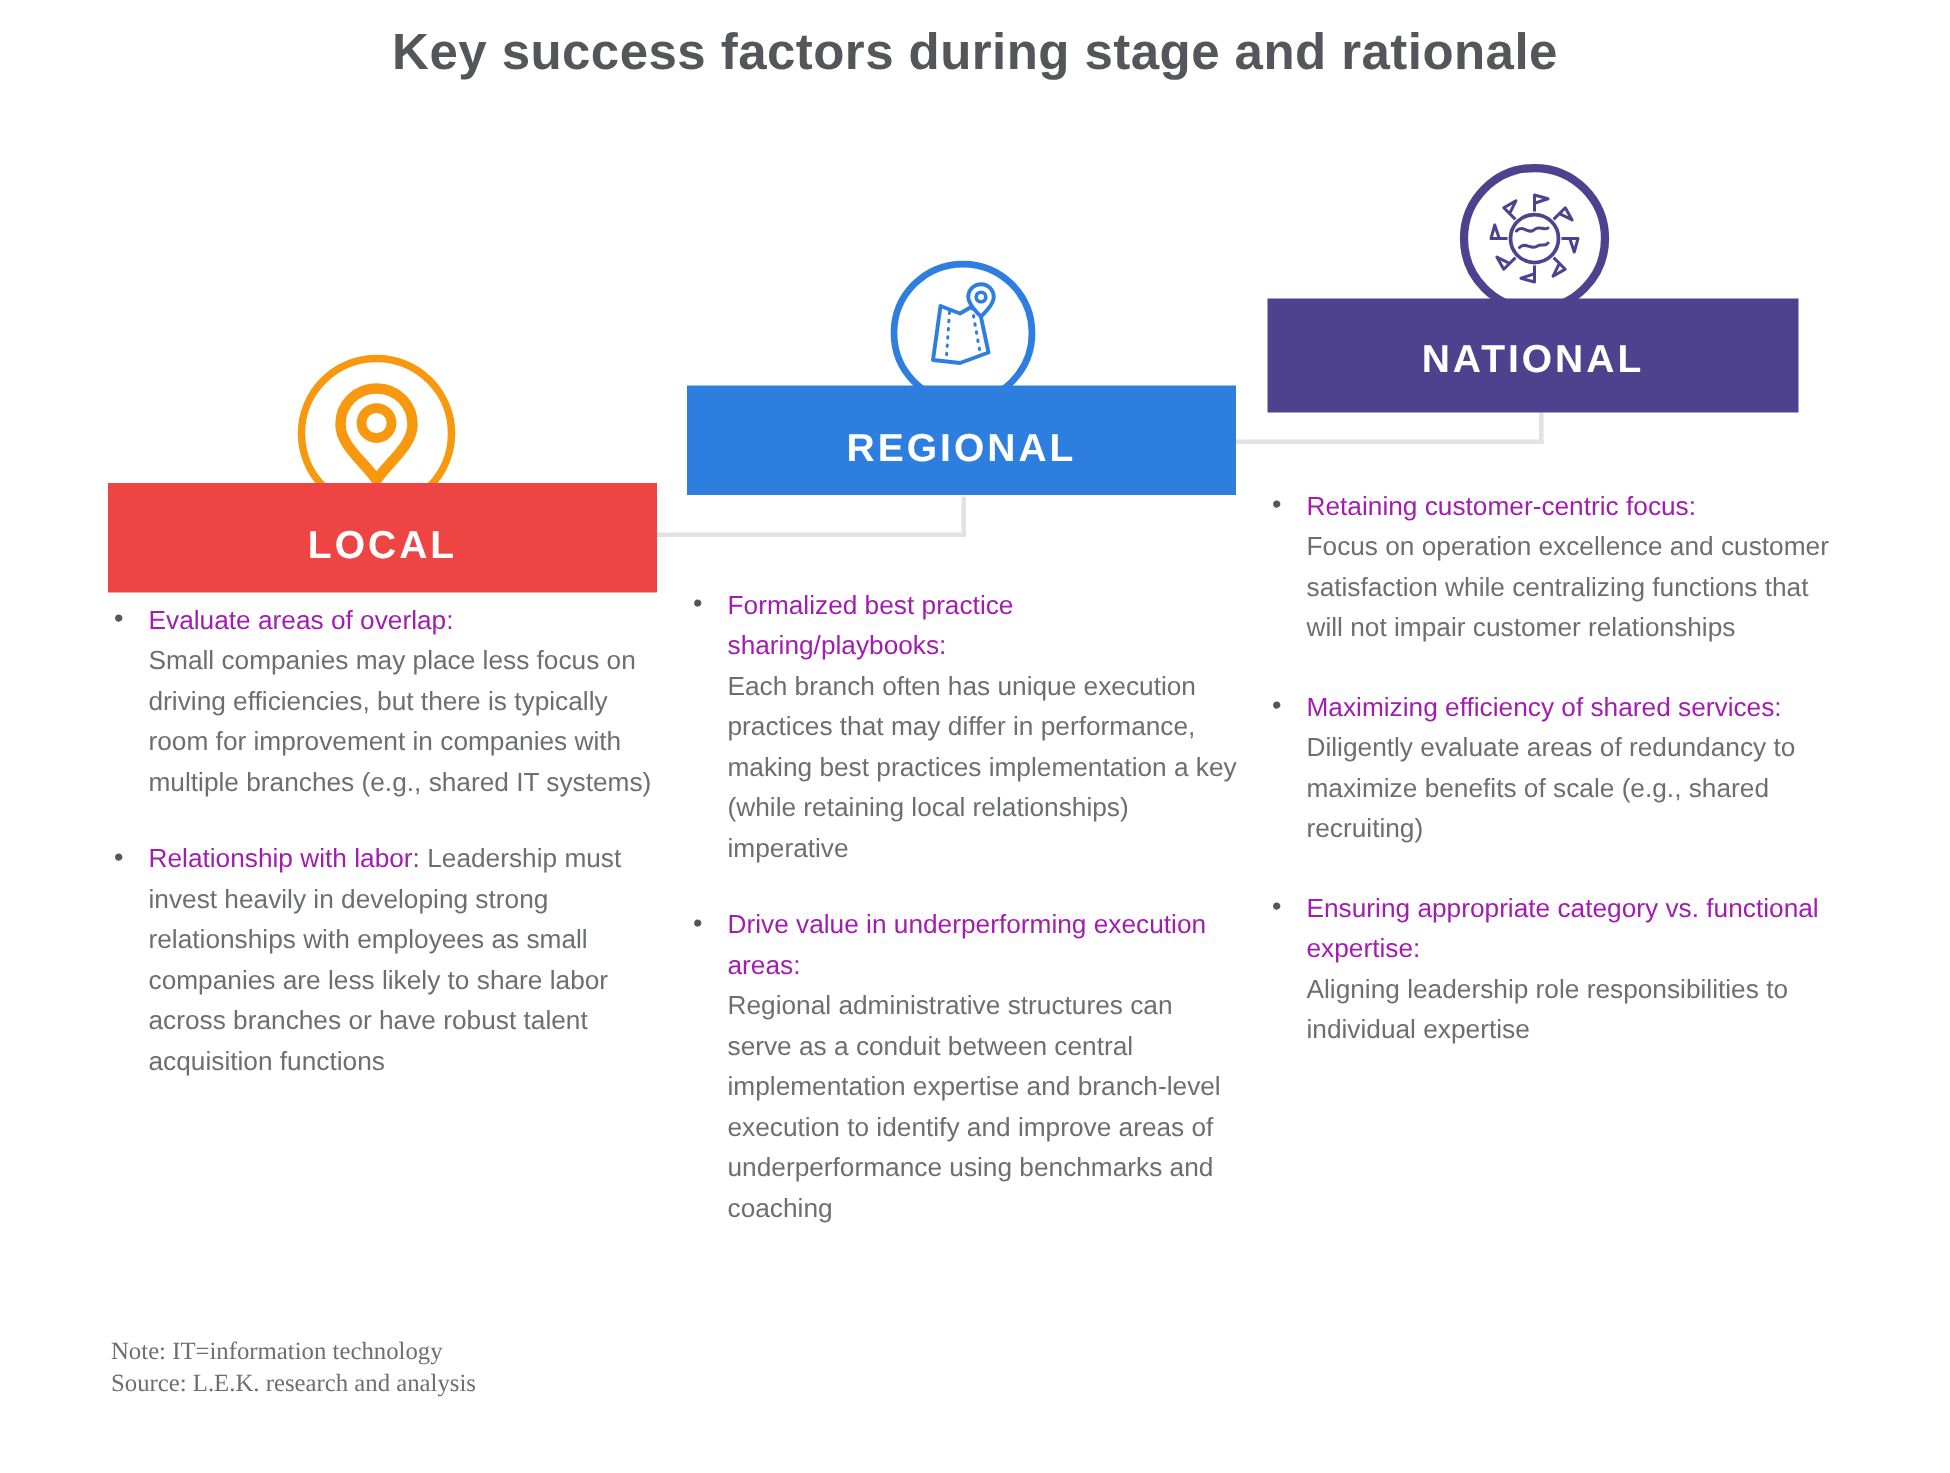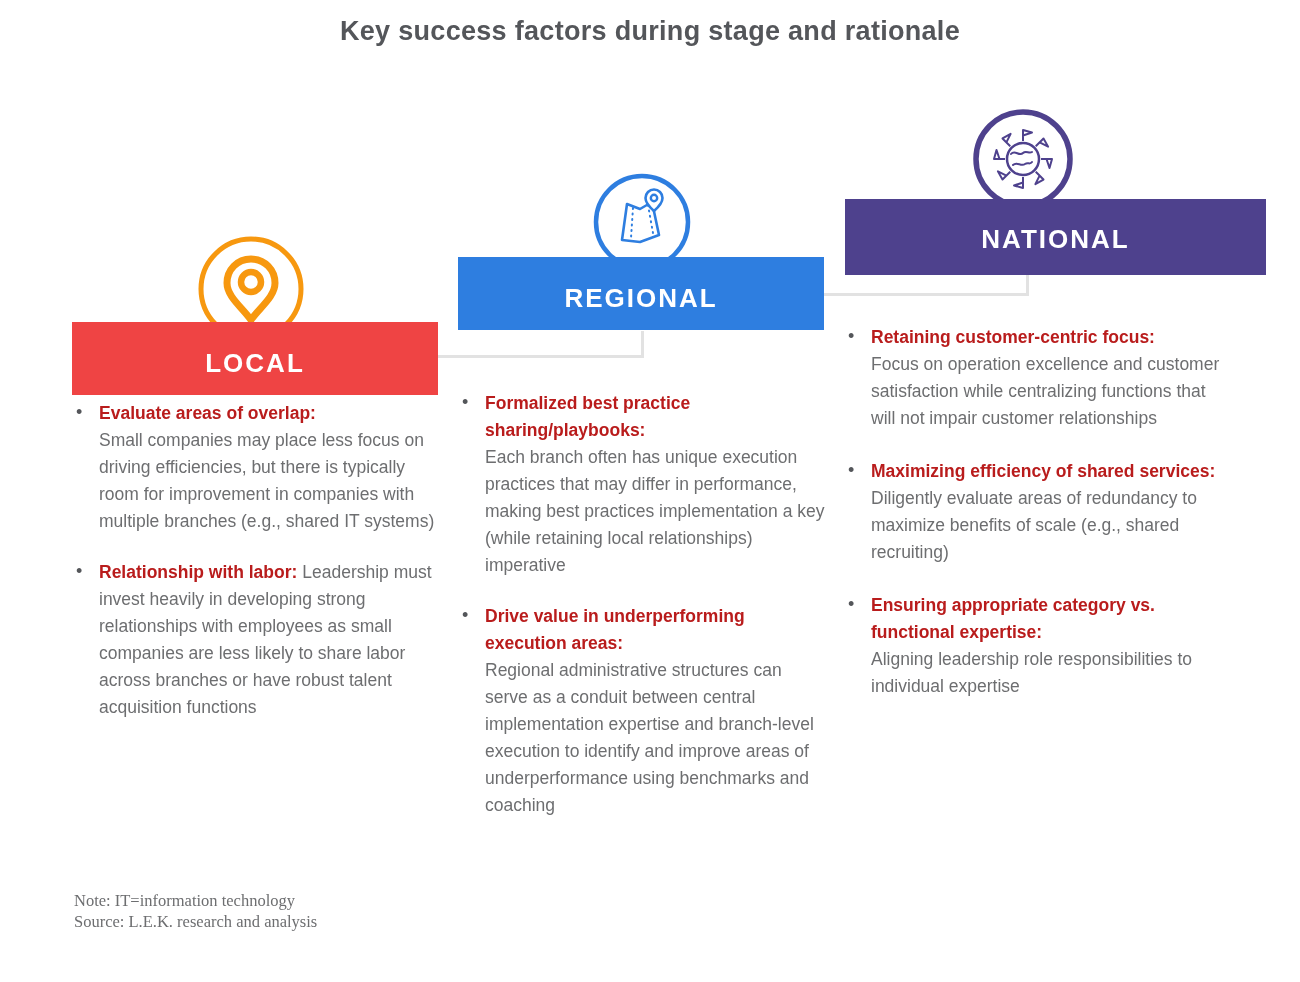--- a/index.html
+++ b/index.html
@@ -2,48 +2,48 @@
 <html><head>
 <meta charset="utf-8">
 <style>
   html,body { margin:0; padding:0; background:#fff; }
   #canvas {
     position:relative; width:1300px; height:982px; background:#fff;
     font-family:"Liberation Sans", sans-serif; overflow:hidden;
   }
   .title {
     position:absolute; top:16px; left:0; right:0; text-align:center;
-    font-size:27px; font-weight:700; color:#54565a; letter-spacing:.3px;
+    font-size:34px; font-weight:700; color:#54565a; letter-spacing:.3px;
   }
   .banner {
     position:absolute; display:flex; align-items:center; justify-content:center;
     color:#fff; font-weight:700; font-size:26px; letter-spacing:2px; z-index:3;
   }
   .banner-local    { left:72px;  top:322px; width:366px; height:73px; background:#ef4444; padding-top:10px; box-sizing:border-box; }
   .banner-regional { left:458px; top:257px; width:366px; height:73px; background:#2E7EE0; padding-top:9px;  box-sizing:border-box; }
-  .banner-national { left:845px; top:199px; width:421px; height:76px; background:#4E418D; padding-top:4px;  box-sizing:border-box; }
+  .banner-national { left:845px; top:199px; width:354px; height:76px; background:#4E418D; padding-top:4px;  box-sizing:border-box; }
   .stage-icon { position:absolute; z-index:2; }
   .icon-local    { left:197px; top:235px; width:108px; height:108px; }
   .icon-regional { left:592px; top:172px; width:100px; height:100px; }
   .icon-national { left:971px; top:107px; width:104px; height:104px; }
   .connector { position:absolute; background:#e2e2e2; z-index:1; }
   .list { position:absolute; margin:0; padding:0; list-style:none; }
   .list-local    { left:74px;  top:400px; width:362px; }
   .list-regional { left:460px; top:390px; width:366px; }
   .list-national { left:846px; top:324px; width:374px; }
   .list li {
     position:relative; padding-left:25px; margin-bottom:24px;
     font-size:17.5px; line-height:27px; color:#6d6e70;
   }
   .list-national li { margin-bottom:26px; }
   .list li::before {
     content:"\2022"; position:absolute; left:2px; top:-1px;
     color:#54565a; font-size:18px;
   }
-  .list b { color:#b91c1c; font-weight:700; }
+  .list b { color:#a21caf; font-weight:400; }
   .list b.bh { display:block; }
   .footnote {
     position:absolute; left:74px; top:890px;
     font-size:16.5px; line-height:21px; color:#6d6e70;font-family:Liberation Serif, serif;
   }
 </style>
 </head>
 <body>
 
 <div id="canvas">

